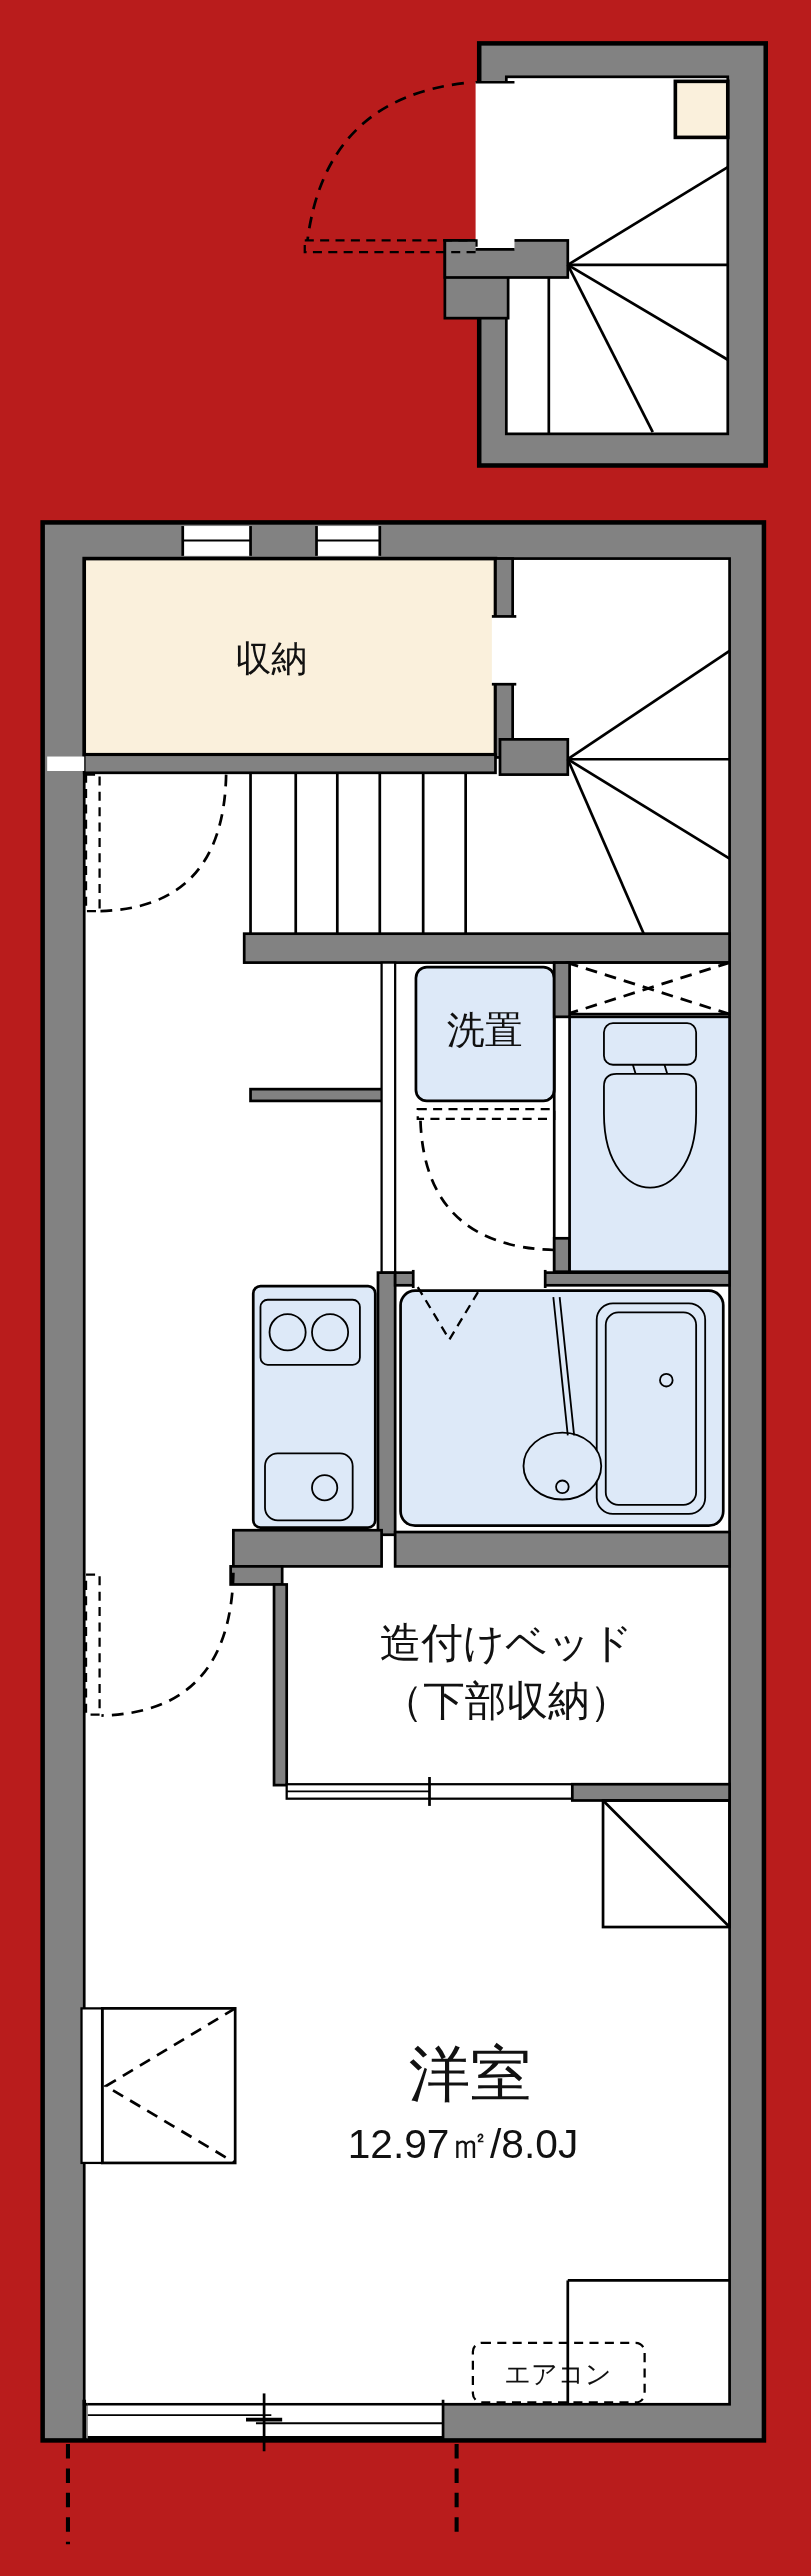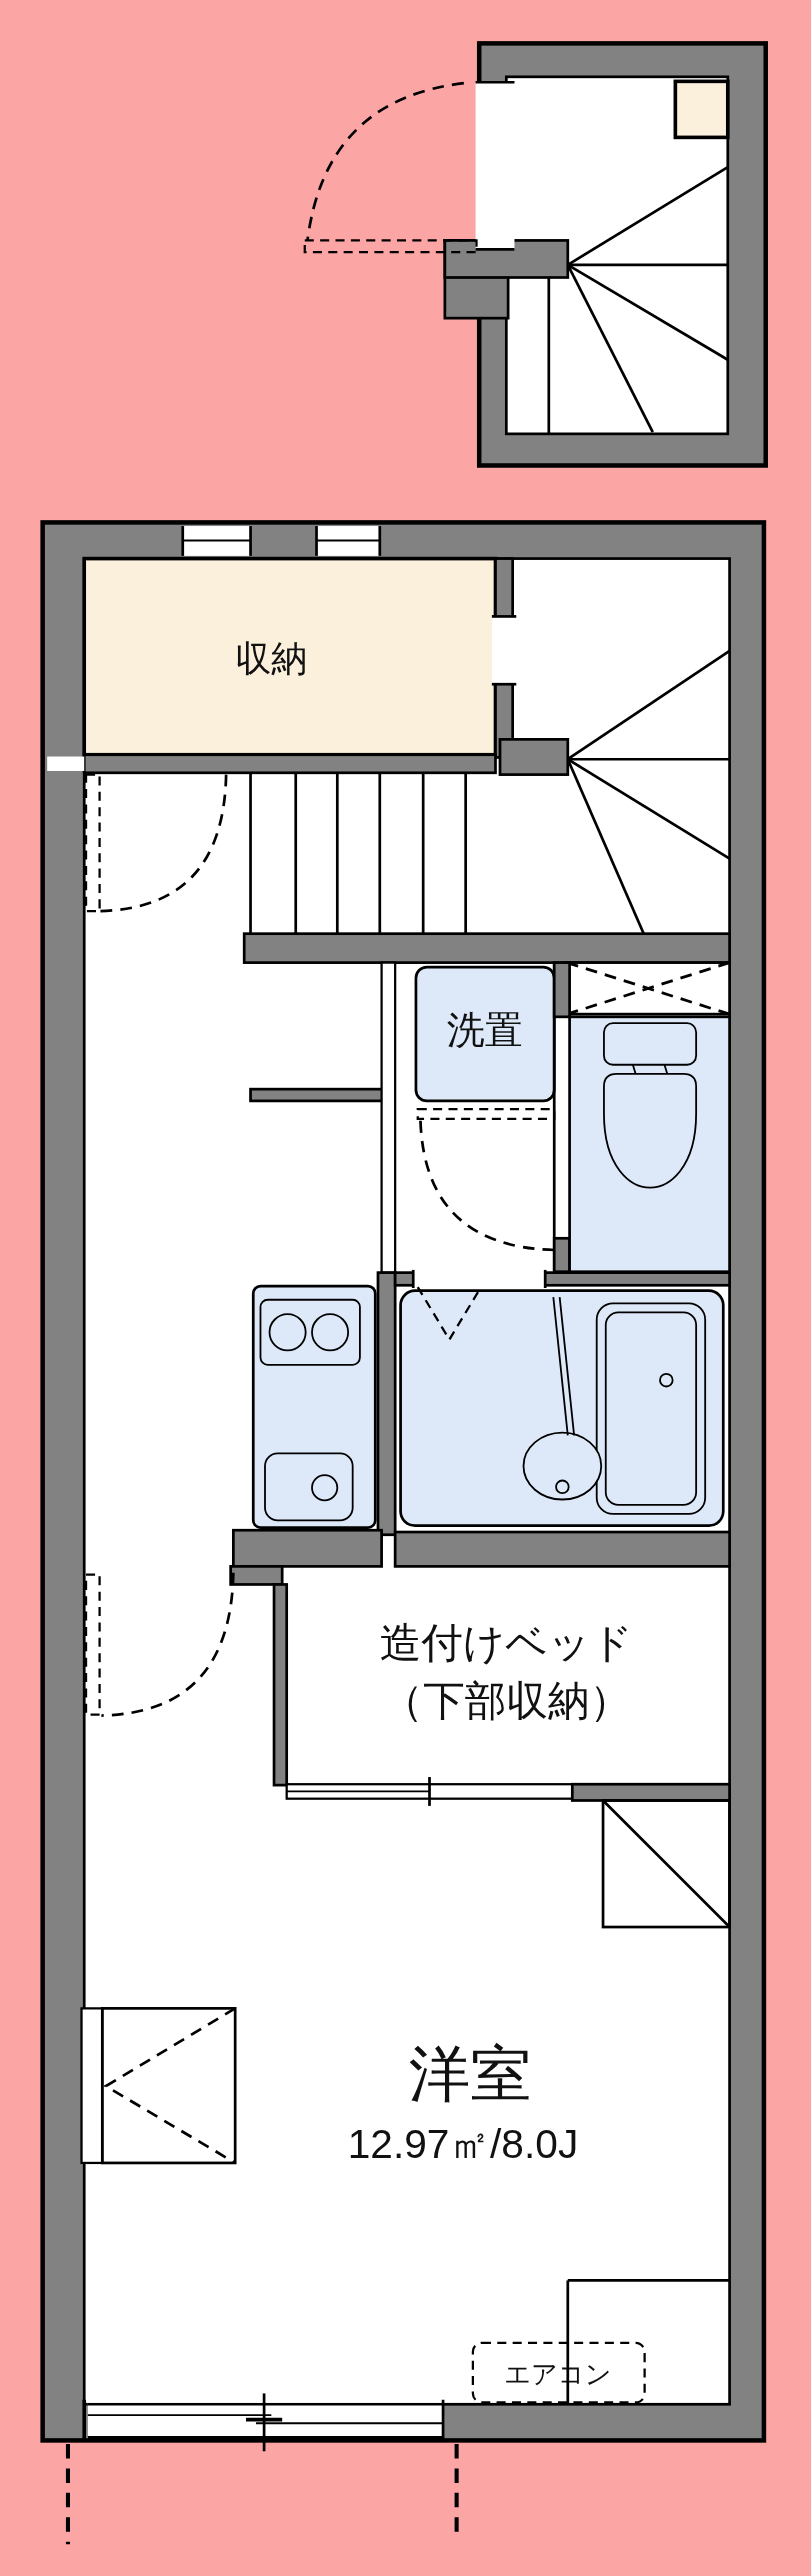--- a/index.html
+++ b/index.html
@@ -1,16 +1,16 @@
 <!DOCTYPE html>
 <html style="font-size:14.5px"><head>
 <meta charset="utf-8">
 <style>
   html,body{margin:0;padding:0;background:#ffffff;}
-  .plan-wrap{position:relative;width:812px;height:2576px;background:#fca5a5;
+  .plan-wrap{position:relative;width:812px;height:2576px;background:#b91c1c;
              font-family:"Liberation Sans","DejaVu Sans",sans-serif;}
   svg{display:block;}
   
   .wall      {fill:#828282;stroke:#000000;stroke-width:5;}
   .wall-thin {fill:#828282;stroke:#000000;stroke-width:3;}
   .floor     {fill:#ffffff;stroke:#000000;stroke-width:3;}
   .beige     {fill:#faf0dc;stroke:#000000;stroke-width:4;}
   .fixture   {fill:#dde9f8;stroke:#000000;stroke-width:3;}
   .fixture-thin{fill:#dde9f8;stroke:#000000;stroke-width:2;}
   .ln        {stroke:#000000;stroke-width:3;fill:none;}

